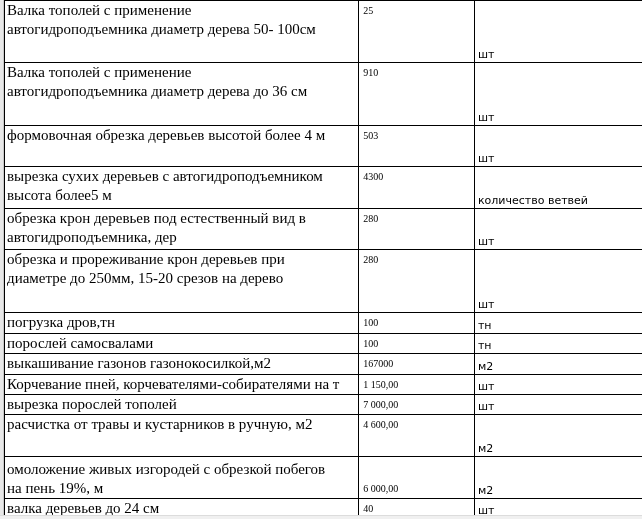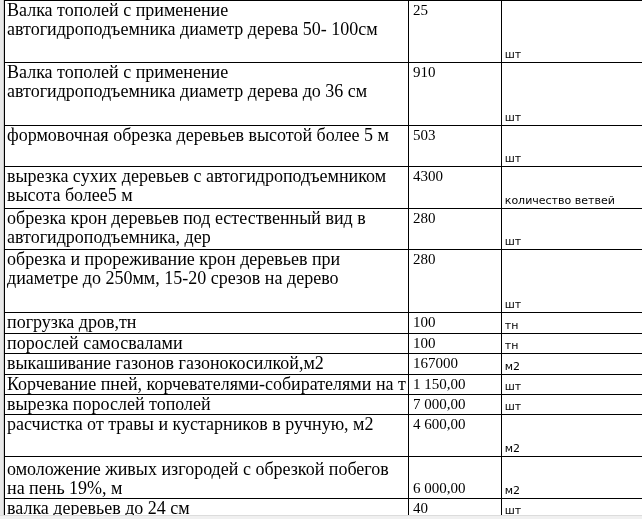--- a/index.html
+++ b/index.html
@@ -1,22 +1,22 @@
 <!DOCTYPE html>
 <html><head>
 <meta charset="utf-8">
 <style>
   html, body { margin:0; padding:0; background:#ffffff; }
   body { width:642px; height:519px; overflow:hidden; position:relative; }
   .left-gutter { position:absolute; left:0; top:0; width:3px; height:519px; background:#e8e8e8; border-right:1px solid #c8c8c8; }
   .sheet { position:absolute; left:4px; top:0; width:650px; }
   table { border-collapse:collapse; table-layout:fixed; }
   td { border:1px solid #000; padding:0 2px; vertical-align:top; overflow:hidden; white-space:nowrap; color:#000; }
-  td.c1 { width:351px; font-family:"Liberation Serif", "DejaVu Serif", serif; font-size:18px; line-height:19px; }
-  td.c2 { width:117px; font-family:"Liberation Serif", "DejaVu Serif", serif; font-size:15px; line-height:19px; padding-left:4px; }
+  td.c1 { width:351px; font-family:"Liberation Serif", "DejaVu Serif", serif; font-size:15px; line-height:19px; }
+  td.c2 { width:117px; font-family:"Liberation Serif", "DejaVu Serif", serif; font-size:10px; line-height:19px; padding-left:4px; }
   td.c3 { width:180px; font-family:"DejaVu Sans", "Liberation Sans", sans-serif; font-size:11px; vertical-align:bottom; padding:0 3px 1px 3px; border-right:none; }
   td.c1 .line { display:block; }
   td.c2.bottom { vertical-align:bottom; }
   .bottom-bar { position:absolute; left:0; top:515px; width:642px; height:4px; background:#f0f0f0; border-top:1px solid #dcdcdc; }
 </style>
 </head>
 <body>
 
 <div class="left-gutter"></div>
 
@@ -34,21 +34,21 @@
       <tr style="height:63px">
         <td class="c1">
             <span class="line">Валка тополей с применение</span>
             <span class="line">автогидроподъемника диаметр дерева до 36 см</span>
           </td>
         <td class="c2">910</td>
         <td class="c3">шт</td>
       </tr>
       <tr style="height:41px">
         <td class="c1">
-            <span class="line">формовочная обрезка деревьев высотой более 5 м</span>
+            <span class="line">формовочная обрезка деревьев высотой более 4 м</span>
           </td>
         <td class="c2">503</td>
         <td class="c3">шт</td>
       </tr>
       <tr style="height:42px">
         <td class="c1">
             <span class="line">вырезка сухих деревьев с автогидроподъемником</span>
             <span class="line">высота более5 м</span>
           </td>
         <td class="c2">4300</td>

